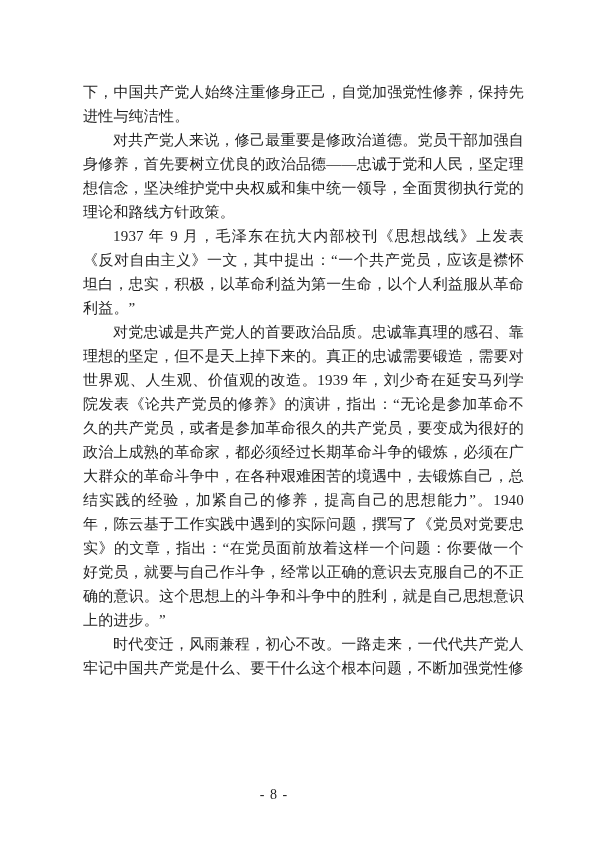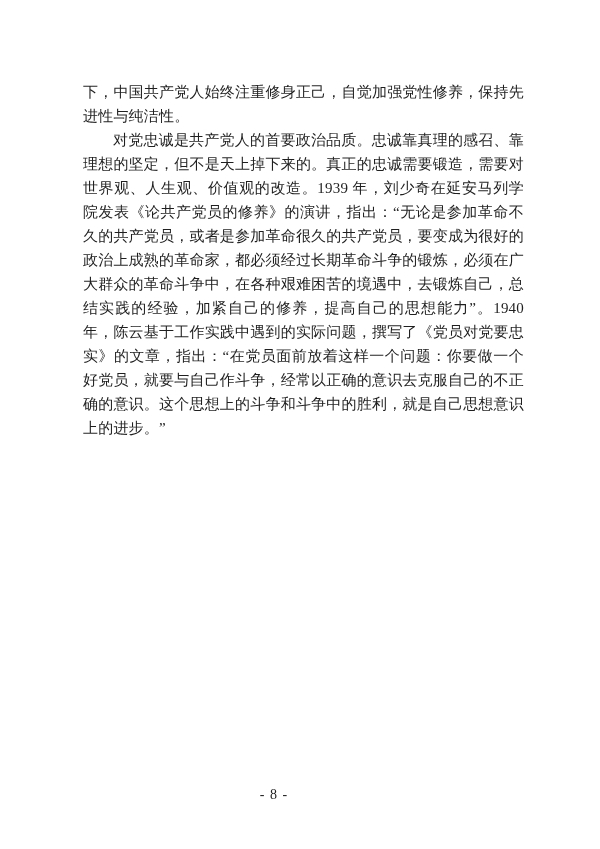--- a/index.html
+++ b/index.html
@@ -48,16 +48,19 @@
     font-family: "Liberation Serif", "DejaVu Serif", serif;
     letter-spacing: 1px;
   }
 </style>
 </head>
 <body>
 
 <div class="page">
   <div class="content">
     <p class="cont">下，中国共产党人始终注重修身正己，自觉加强党性修养，保持先进性与纯洁性。</p>
+    <p>对共产党人来说，修己最重要是修政治道德。党员干部加强自身修养，首先要树立优良的政治品德——忠诚于党和人民，坚定理想信念，坚决维护党中央权威和集中统一领导，全面贯彻执行党的理论和路线方针政策。</p>
+    <p>1937 年 9 月，毛泽东在抗大内部校刊《思想战线》上发表《反对自由主义》一文，其中提出：“一个共产党员，应该是襟怀坦白，忠实，积极，以革命利益为第一生命，以个人利益服从革命利益。”</p>
     <p>对党忠诚是共产党人的首要政治品质。忠诚靠真理的感召、靠理想的坚定，但不是天上掉下来的。真正的忠诚需要锻造，需要对世界观、人生观、价值观的改造。1939 年，刘少奇在延安马列学院发表《论共产党员的修养》的演讲，指出：“无论是参加革命不久的共产党员，或者是参加革命很久的共产党员，要变成为很好的政治上成熟的革命家，都必须经过长期革命斗争的锻炼，必须在广大群众的革命斗争中，在各种艰难困苦的境遇中，去锻炼自己，总结实践的经验，加紧自己的修养，提高自己的思想能力”。1940 年，陈云基于工作实践中遇到的实际问题，撰写了《党员对党要忠实》的文章，指出：“在党员面前放着这样一个问题：你要做一个好党员，就要与自己作斗争，经常以正确的意识去克服自己的不正确的意识。这个思想上的斗争和斗争中的胜利，就是自己思想意识上的进步。”</p>
+    <p>时代变迁，风雨兼程，初心不改。一路走来，一代代共产党人牢记中国共产党是什么、要干什么这个根本问题，不断加强党性修</p>
   </div>
   <div class="footer">- 8 -</div>
 </div>
 
 </body></html>

